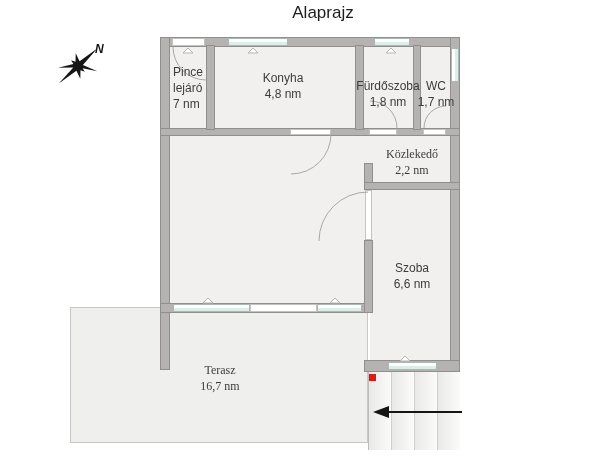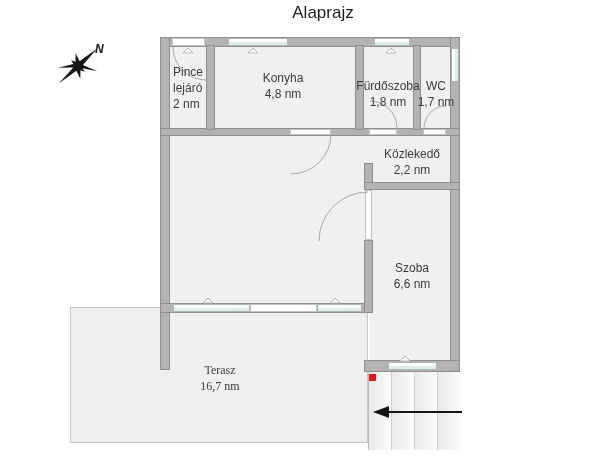--- a/index.html
+++ b/index.html
@@ -96,35 +96,35 @@
       <path d="M 400 361 l 5 -5 l 5 5 z"></path>
     </g>
     <g>
       <line x1="462" y1="412" x2="386" y2="412" stroke="#151515" stroke-width="2"></line>
       <polygon points="373,412 389,406 389,418" fill="#151515"></polygon>
     </g>
   </svg>
 
   <div class="abs room-label left" style="left:173px;top:64px;width:42px;">
     <div>Pince lejáró</div>
-    <div>2 nm</div>
+    <div>7 nm</div>
   </div>
   <div class="abs room-label" style="left:233px;top:70px;width:100px;">
     <div>Konyha</div>
     <div>4,8 nm</div>
   </div>
   <div class="abs room-label" style="left:338px;top:78px;width:100px;">
     <div>Fürdőszoba</div>
     <div>1,8 nm</div>
   </div>
   <div class="abs room-label" style="left:406px;top:78px;width:60px;">
     <div>WC</div>
     <div>1,7 nm</div>
   </div>
-  <div class="abs room-label" style="left:362px;top:146px;width:100px;">
+  <div class="abs room-label" style="left:362px;top:146px;width:100px;font-family:Liberation Serif, serif;">
     <div>Közlekedő</div>
     <div>2,2 nm</div>
   </div>
   <div class="abs room-label" style="left:362px;top:260px;width:100px;">
     <div>Szoba</div>
     <div>6,6 nm</div>
   </div>
   <div class="abs room-label" style="left:170px;top:362px;width:100px;font-family:Liberation Serif, serif;">
     <div>Terasz</div>
     <div>16,7 nm</div>

